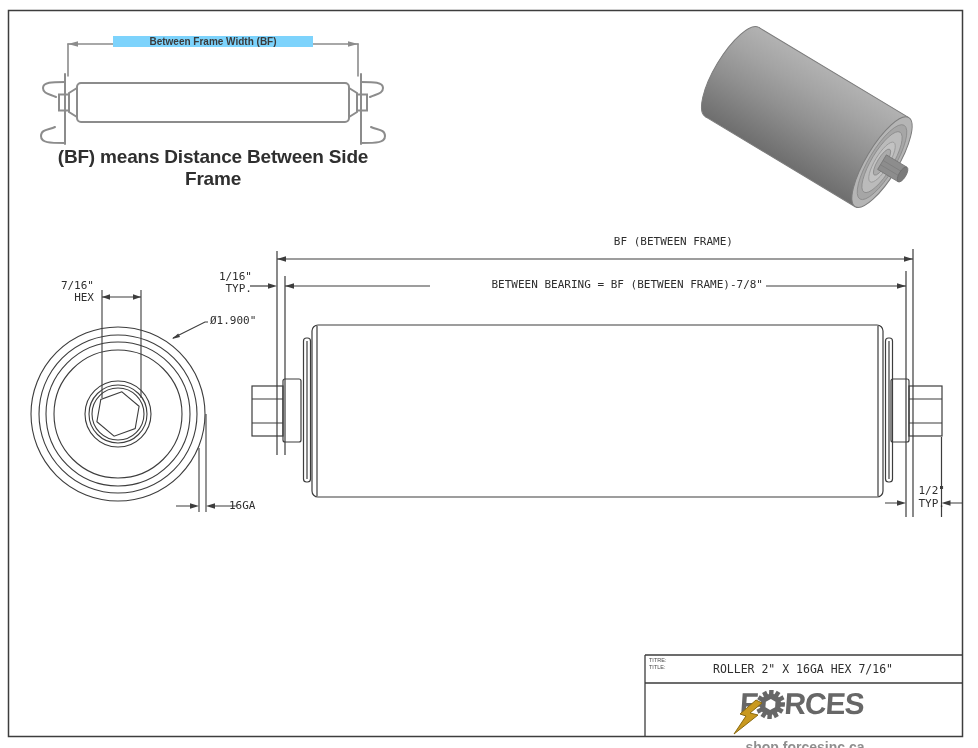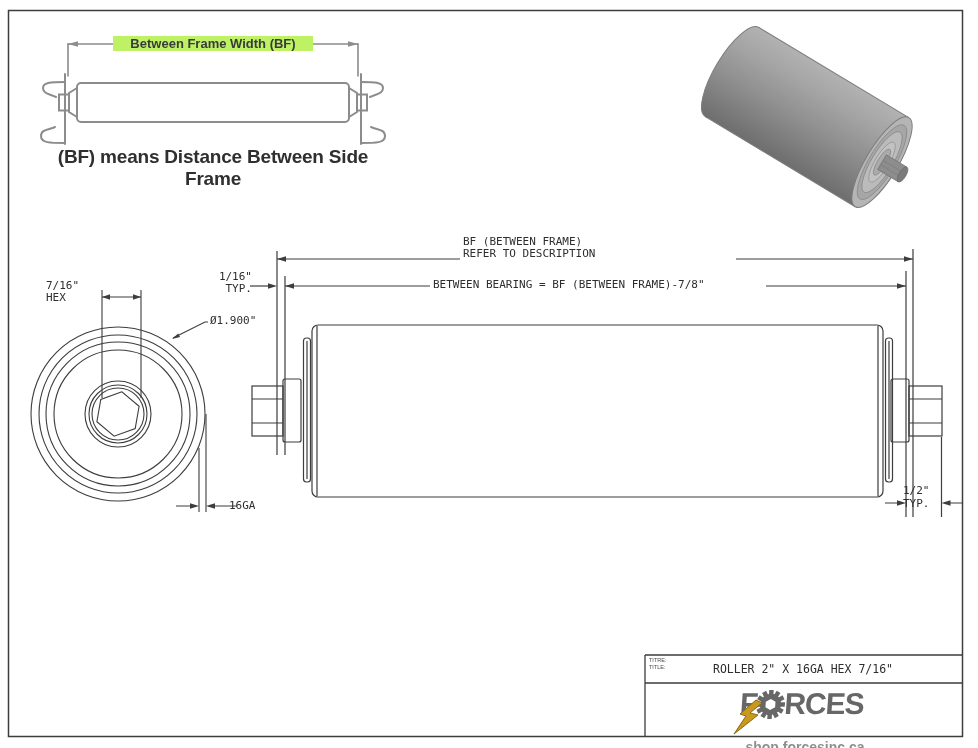--- a/index.html
+++ b/index.html
@@ -3,24 +3,24 @@
 <meta charset="utf-8">
 <style>
   html,body{margin:0;padding:0;background:#fff;}
   .sheet{position:relative;width:978px;height:748px;background:#fff;overflow:hidden;
          font-family:"Liberation Sans",sans-serif;}
   svg{display:block;}
   .abs{position:absolute;}
   .lbl{position:absolute;font-family:"DejaVu Sans Mono","Liberation Mono",monospace;
        font-size:11px;color:#2e2e2e;line-height:12px;white-space:nowrap;}
   .whitebg{background:#fff;padding:0 3px;}
-  .ctr{text-align:left;}
+  .ctr{text-align:right;}
   .rgt{text-align:right;}
   .inset-dim{position:absolute;left:113px;top:36px;width:200px;text-align:center;
-       font-weight:bold;font-size:13px;color:#3a3a3a;background:#bef264;
+       font-weight:bold;font-size:10px;color:#3a3a3a;background:#7dd3fc;
        font-family:"Liberation Sans",sans-serif;}
   .inset-cap{position:absolute;left:55px;top:146px;width:316px;text-align:center;
        font-weight:bold;font-size:19px;color:#2f2f2f;letter-spacing:-0.2px;
        font-family:"Liberation Sans",sans-serif;}
   .tb-label{position:absolute;left:649px;top:657px;font-size:5.5px;line-height:7px;
        color:#4a4a4a;font-family:"Liberation Sans",sans-serif;}
   .tb-title{position:absolute;left:668px;top:662px;width:270px;text-align:center;
        font-family:"DejaVu Sans Mono","Liberation Mono",monospace;font-size:11.5px;color:#2e2e2e;}
   .logo{position:absolute;left:740px;top:689px;height:30px;display:flex;align-items:center;
        font-family:"Liberation Sans",sans-serif;font-weight:800;font-size:30px;
@@ -156,21 +156,20 @@
   <div class="inset-dim">Between Frame Width (BF)</div>
   <div class="inset-cap">(BF) means Distance Between Side Frame</div>
 
   <div class="lbl ctr" style="left:46px;top:280px;width:48px">7/16"</div>
   <div class="lbl ctr" style="left:46px;top:292px;width:48px">HEX</div>
   <div class="lbl" style="left:210px;top:315px">Ø1.900"</div>
   <div class="lbl" style="left:229px;top:500px">16GA</div>
 
   <div class="lbl ctr whitebg" style="left:460px;top:236px;width:270px">
     <div>BF (BETWEEN FRAME)</div>
-    <div>REFER TO DESCRIPTION</div>
   </div>
   <div class="lbl ctr whitebg" style="left:430px;top:279px;width:330px">BETWEEN BEARING = BF (BETWEEN FRAME)-7/8"</div>
 
   <div class="lbl rgt" style="left:208px;top:271px;width:44px">1/16"</div>
   <div class="lbl rgt" style="left:208px;top:283px;width:44px">TYP.</div>
 
   <div class="lbl ctr" style="left:903px;top:485px;width:42px">1/2"</div>
   <div class="lbl ctr" style="left:903px;top:498px;width:42px">TYP.</div>
 
   <div class="tb-label">

